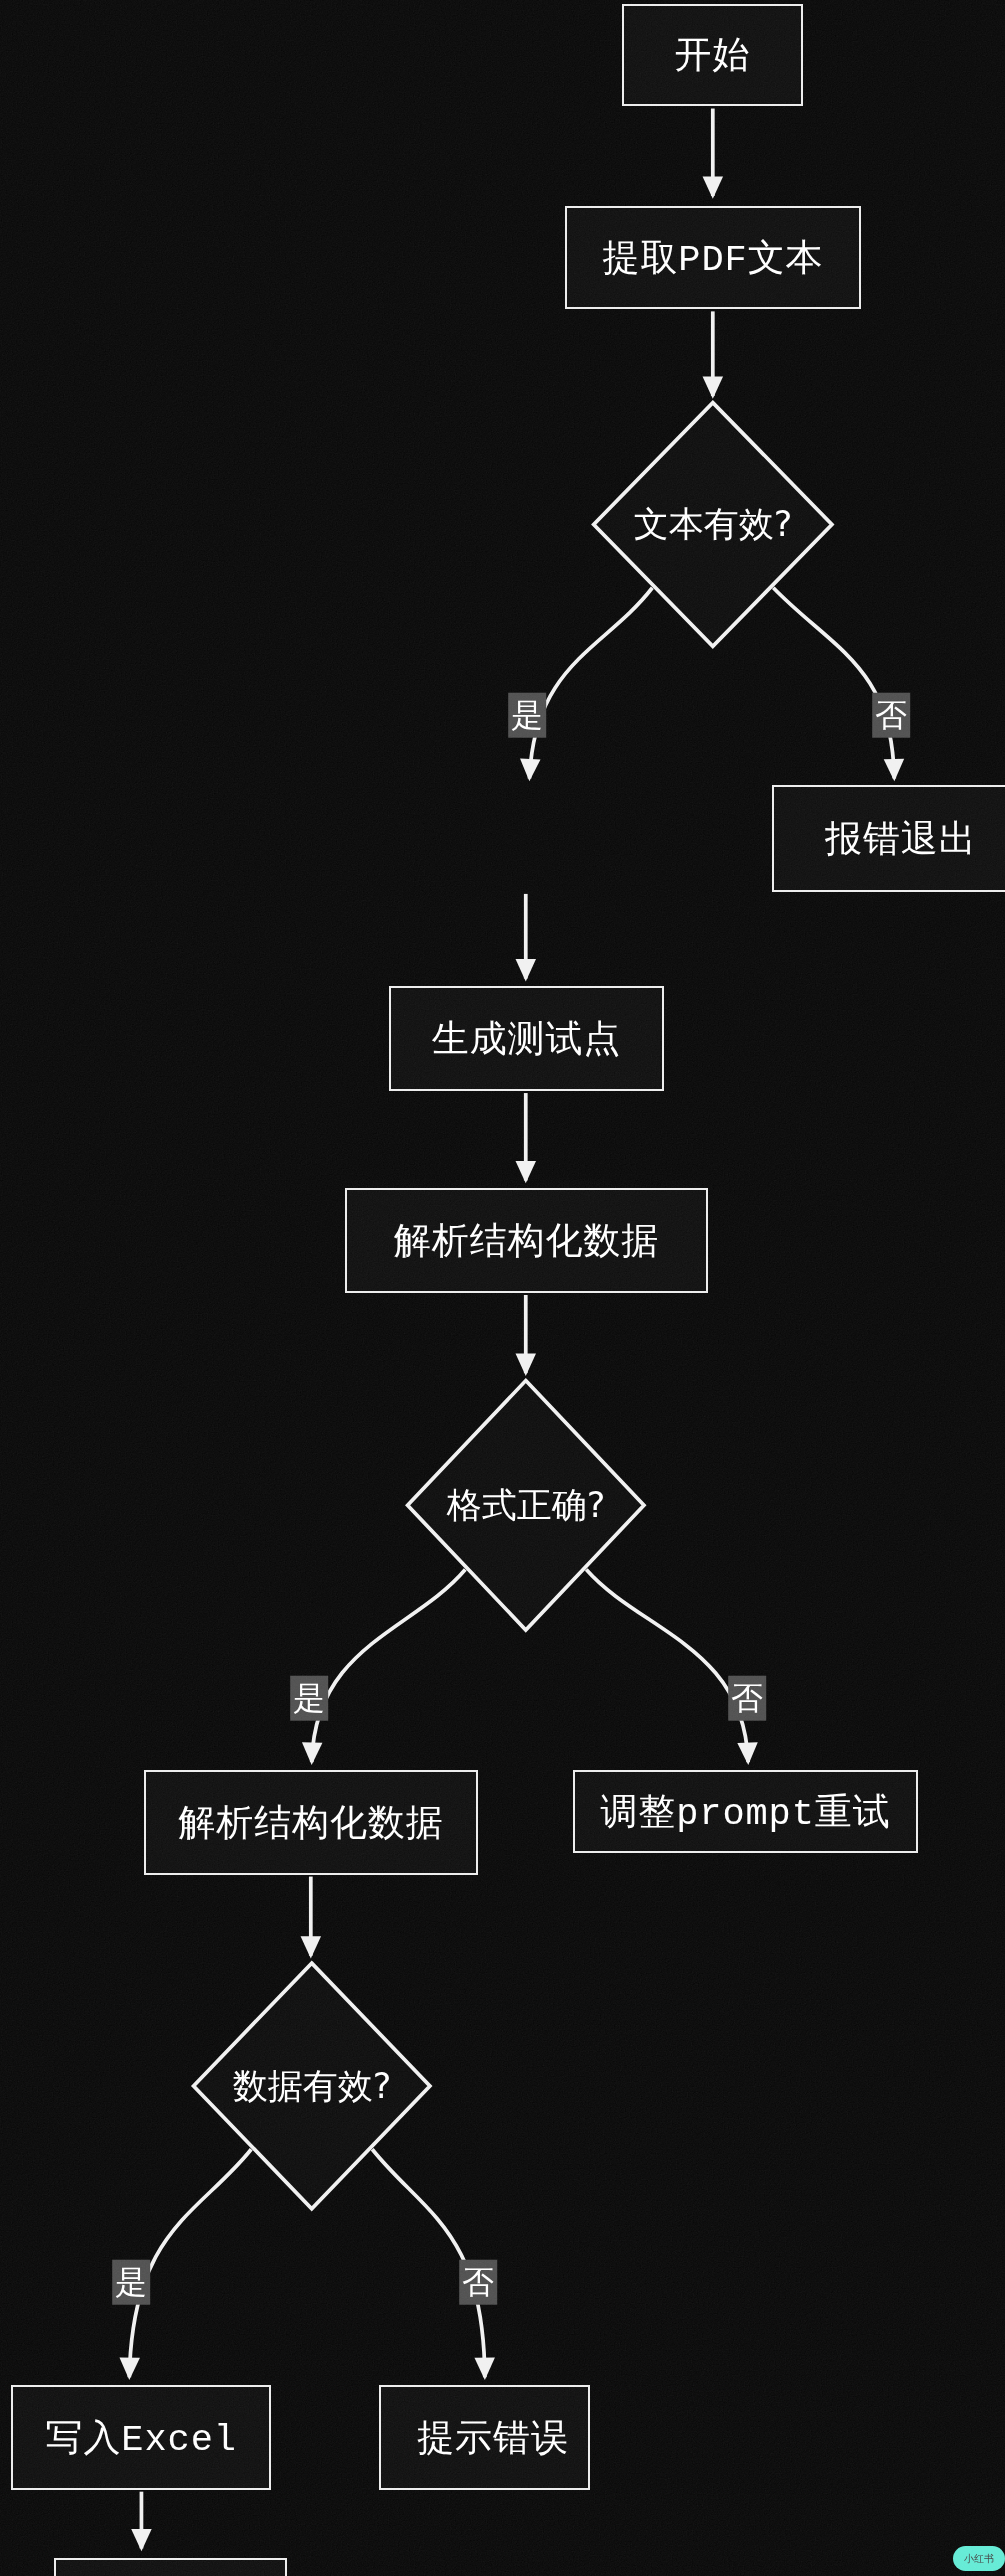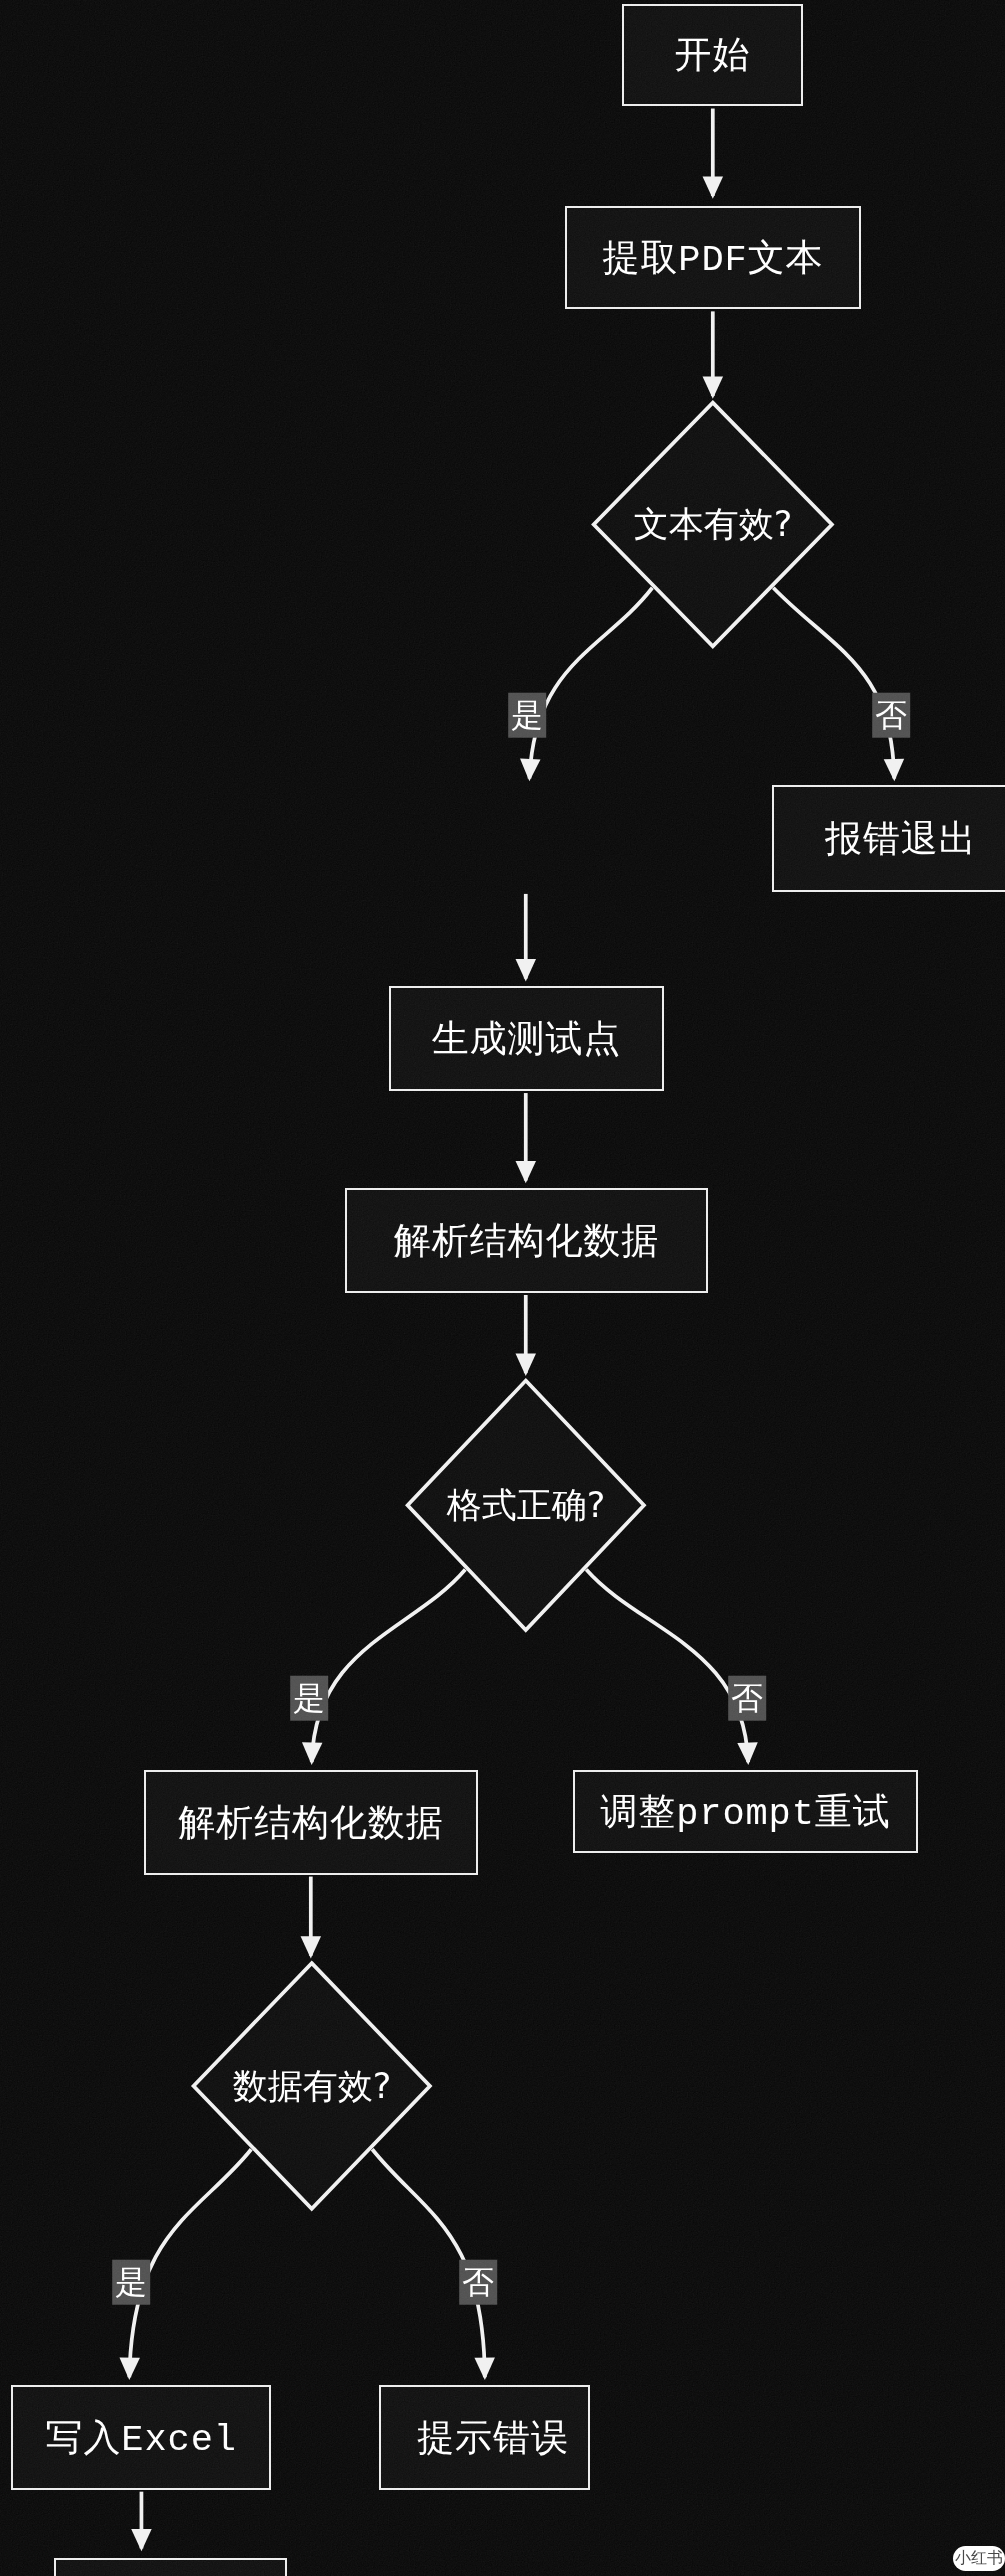--- a/index.html
+++ b/index.html
@@ -29,23 +29,23 @@
   .elabel{
     position:absolute;z-index:4;
     transform:translate(-50%,-50%);
     background:#4a4a4a;color:#ffffff;
     font-size:32px;font-weight:500;
     padding:4.7px 2.8px;line-height:1.1;
   }
   .watermark{
     position:absolute;z-index:5;
     left:953px;top:2546px;width:52px;height:25px;
-    background:#ffffff;border-radius:13px;
+    background:#5eead4;border-radius:13px;
     display:flex;align-items:center;justify-content:center;
-    color:#3d3d3d;font-size:16px;letter-spacing:0;
+    color:#3d3d3d;font-size:10px;letter-spacing:0;
   }
   #noise{position:absolute;left:0;top:0;z-index:6;pointer-events:none;}
 </style>
 </head>
 <body>
 
 <div id="canvas">
 
   <svg id="edges" width="1005" height="2576" viewBox="0 0 1080 2767">
     <defs>

